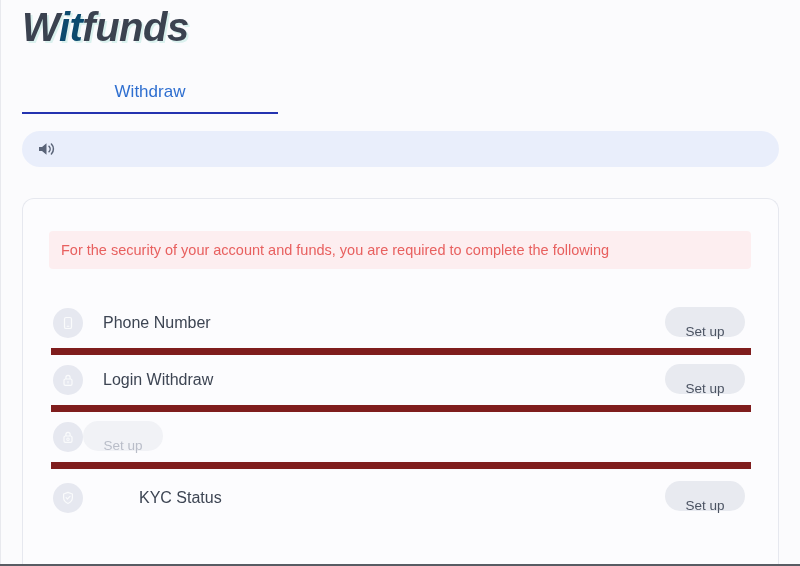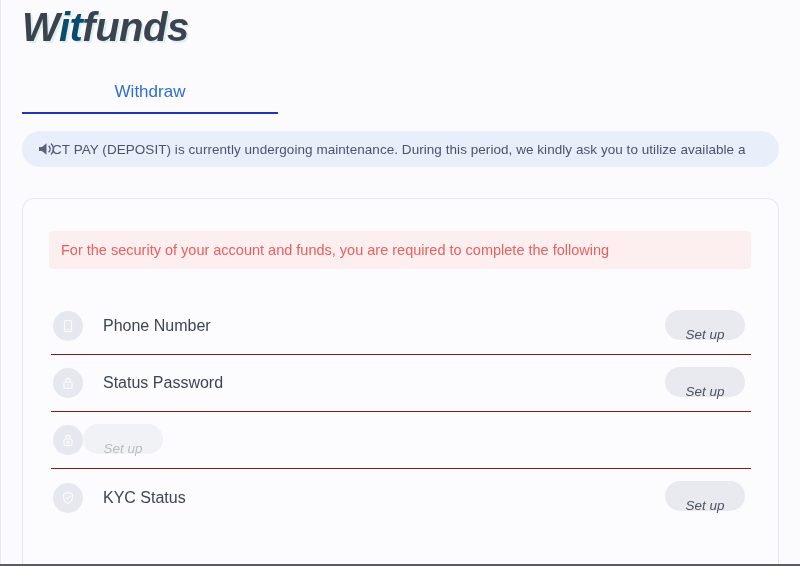--- a/index.html
+++ b/index.html
@@ -127,23 +127,23 @@
     position: absolute;
     left: 28px;
     top: 99px;
     width: 700px;
   }
   .row {
     position: relative;
     height: 57px;
     display: flex;
     align-items: center;
-    border-bottom: 1px solid #7f1d1d;
-  }
-  .row:last-child { border-bottom: none; }
+    border-bottom: 7px solid #7f1d1d;
+  }
+  .row:last-child { border-bottom: none; gap: 36px; }
 
   .row-icon {
     width: 30px;
     height: 30px;
     border-radius: 50%;
     background: #e6e8f0;
     display: flex;
     align-items: center;
     justify-content: center;
     flex: none;
@@ -164,21 +164,20 @@
     height: 30px;
     padding: 10px 16px;
     border: none;
     border-radius: 15px;
     background: #e8eaf0;
     color: #4b5362;
     font-size: 13.5px;
     font-family: inherit;
     cursor: pointer;
     line-height: 30px;
-    font-style: italic;
   }
   .setup-btn.disabled {
     background: #f1f2f6;
     color: #b9bdc8;
     cursor: default;
   }
 
   
   .page-bottom-edge {
     position: absolute;
@@ -209,21 +208,20 @@
 </div>
 
 <div class="notice">
   <span class="notice-icon">
     <svg width="20" height="16" viewBox="0 0 20 16" aria-hidden="true">
       <path d="M2 6 h3 L9.5 2.2 v11.6 L5 10 H2 z" fill="#5a6478"></path>
       <path d="M12 5.2 a4 4 0 0 1 0 5.6" stroke="#5a6478" stroke-width="1.5" fill="none" stroke-linecap="round"></path>
       <path d="M14.4 3 a7.2 7.2 0 0 1 0 10" stroke="#5a6478" stroke-width="1.5" fill="none" stroke-linecap="round"></path>
     </svg>
   </span>
-  <span class="notice-text">CT PAY (DEPOSIT) is currently undergoing maintenance. During this period, we kindly ask you to utilize available a</span>
 </div>
 
 <div class="card">
 
   <div class="alert">
     <span class="alert-text">For the security of your account and funds, you are required to complete the following</span>
   </div>
 
   <div class="rows">
 
@@ -241,21 +239,21 @@
     </div>
 
     <div class="row">
       <span class="row-icon">
         <svg width="16" height="16" viewBox="0 0 16 16" aria-hidden="true">
           <rect x="4" y="7" width="8" height="6.4" rx="1.4" fill="none" stroke="#fafbfc" stroke-width="1.2"></rect>
           <path d="M5.9 7 V5.5 a2.1 2.1 0 0 1 4.2 0 V7" fill="none" stroke="#fafbfc" stroke-width="1.2"></path>
           <rect x="7.5" y="9.1" width="1" height="2.3" rx="0.5" fill="#fafbfc"></rect>
         </svg>
       </span>
-      <span class="row-label">Status Password</span>
+      <span class="row-label">Login Withdraw</span>
       <span class="row-action">
         <button class="setup-btn">Set up</button>
       </span>
     </div>
 
     <div class="row">
       <span class="row-icon">
         <svg width="16" height="16" viewBox="0 0 16 16" aria-hidden="true">
           <rect x="4" y="7" width="8" height="6.4" rx="1.4" fill="none" stroke="#fafbfc" stroke-width="1.2"></rect>
           <path d="M5.9 7 V5.5 a2.1 2.1 0 0 1 4.2 0 V7" fill="none" stroke="#fafbfc" stroke-width="1.2"></path>

